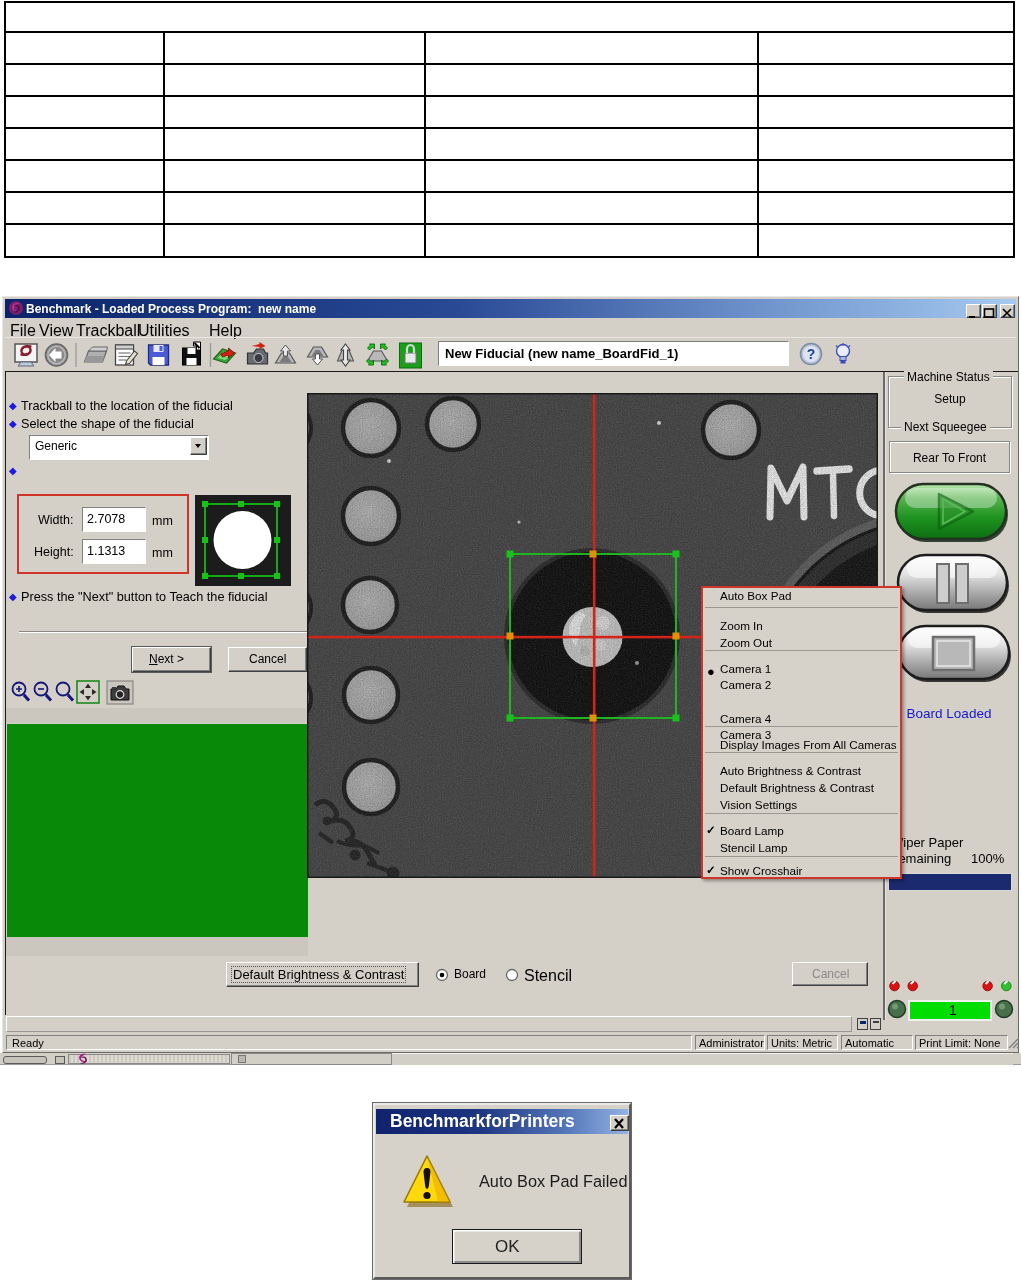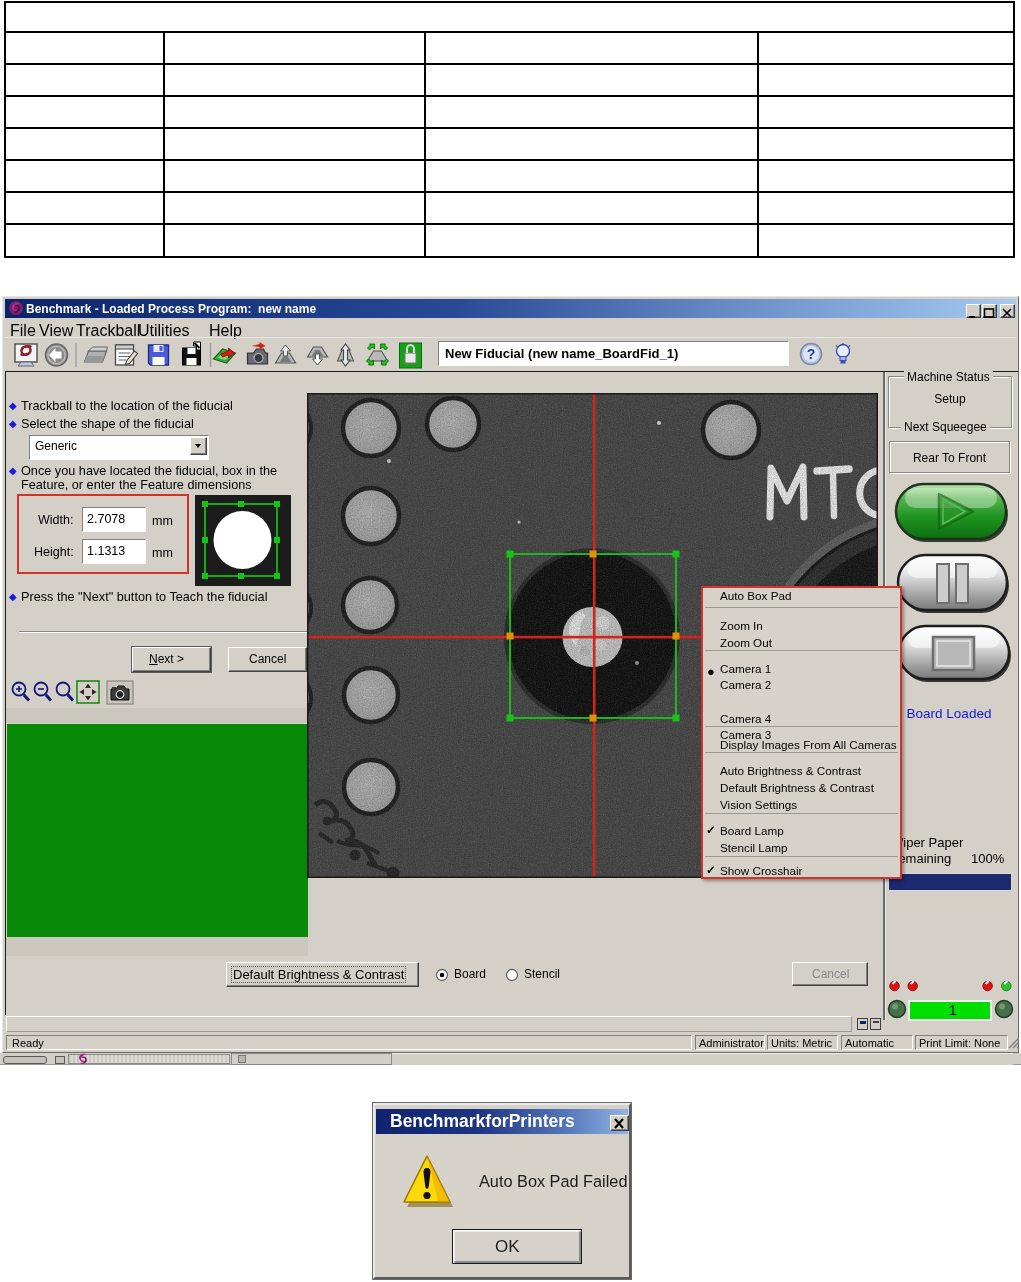--- a/index.html
+++ b/index.html
@@ -220,21 +220,20 @@
 
         <div class="abs sunken" style="left:23px;top:63px;width:180px;height:25px;background:#fff;">
           <span class="abs" style="left:5px;top:3px;font-size:12px;">Generic</span>
           <div class="abs btn" style="right:1px;top:1px;width:17px;height:18px;">
             <svg width="14" height="15" viewBox="0 0 14 15">
                 <path d="M4,6 L10,6 L7,10 Z" fill="#000"></path>
               </svg>
           </div>
         </div>
         <span class="abs" style="left:3px;top:93px;color:#1a1ae0;font-size:10px;">◆</span>
-        <span class="abs" style="left:15px;top:92px;">Once you have located the fiducial, box in the<br>Feature, or enter the Feature dimensions</span>
 
         <div class="abs" style="left:11px;top:122px;width:172px;height:80px;border:2px solid #d03428;">
           <span class="abs" style="left:19px;top:17px;font-size:12.5px;">Width:</span>
           <div class="abs sunken" style="left:63px;top:11px;width:64px;height:25px;background:#fff;">
               <span class="abs" style="left:4px;top:4px;font-size:12.5px;">2.7078</span>
             </div>
           <span class="abs" style="left:133px;top:18px;font-size:12.5px;">mm</span>
           <span class="abs" style="left:15px;top:49px;font-size:12.5px;">Height:</span>
           <div class="abs sunken" style="left:63px;top:43px;width:64px;height:25px;background:#fff;">
               <span class="abs" style="left:4px;top:4px;font-size:12.5px;">1.1313</span>
@@ -304,21 +303,21 @@
 
         <div class="abs btn" style="left:220px;top:590px;width:193px;height:25px;">
           <span class="abs" style="left:5px;top:4px;font-size:13px;outline:1px dotted #555;padding:0 1px;">Default Brightness &amp; Contrast</span>
         </div>
         <svg class="abs" style="left:428px;top:595px;" width="140" height="16" viewBox="0 0 140 16">
           <circle cx="8" cy="8" r="5.5" fill="#fff" stroke="#666" stroke-width="1.3"></circle>
           <circle cx="8" cy="8" r="2.3" fill="#000"></circle>
           <circle cx="78" cy="8" r="5.5" fill="#fff" stroke="#666" stroke-width="1.3"></circle>
         </svg>
         <span class="abs" style="left:448px;top:595px;width:60px;font-size:12px;">Board</span>
-        <span class="abs" style="left:518px;top:595px;width:60px;font-size:12px;">Stencil</span>
+        <span class="abs" style="left:518px;top:595px;width:60px;font-size:16px;">Stencil</span>
         <div class="abs btn" style="left:786px;top:590px;width:76px;height:24px;">
           <span class="abs" style="left:19px;top:4px;font-size:12px;color:#8a8a8a;">Cancel</span>
         </div>
       </div>
 
       <svg class="abs" style="left:301px;top:21px;" width="571" height="485" viewBox="0 0 571 485" id="camera">
         <defs>
           <filter id="noiseD" x="0" y="0" width="100%" height="100%">
             <feTurbulence type="fractalNoise" baseFrequency="0.9" numOctaves="2" seed="3"></feTurbulence>
             <feColorMatrix type="matrix" values="0 0 0 0 0  0 0 0 0 0  0 0 0 0 0  0.2 0.2 0.2 0 -0.2"></feColorMatrix>

